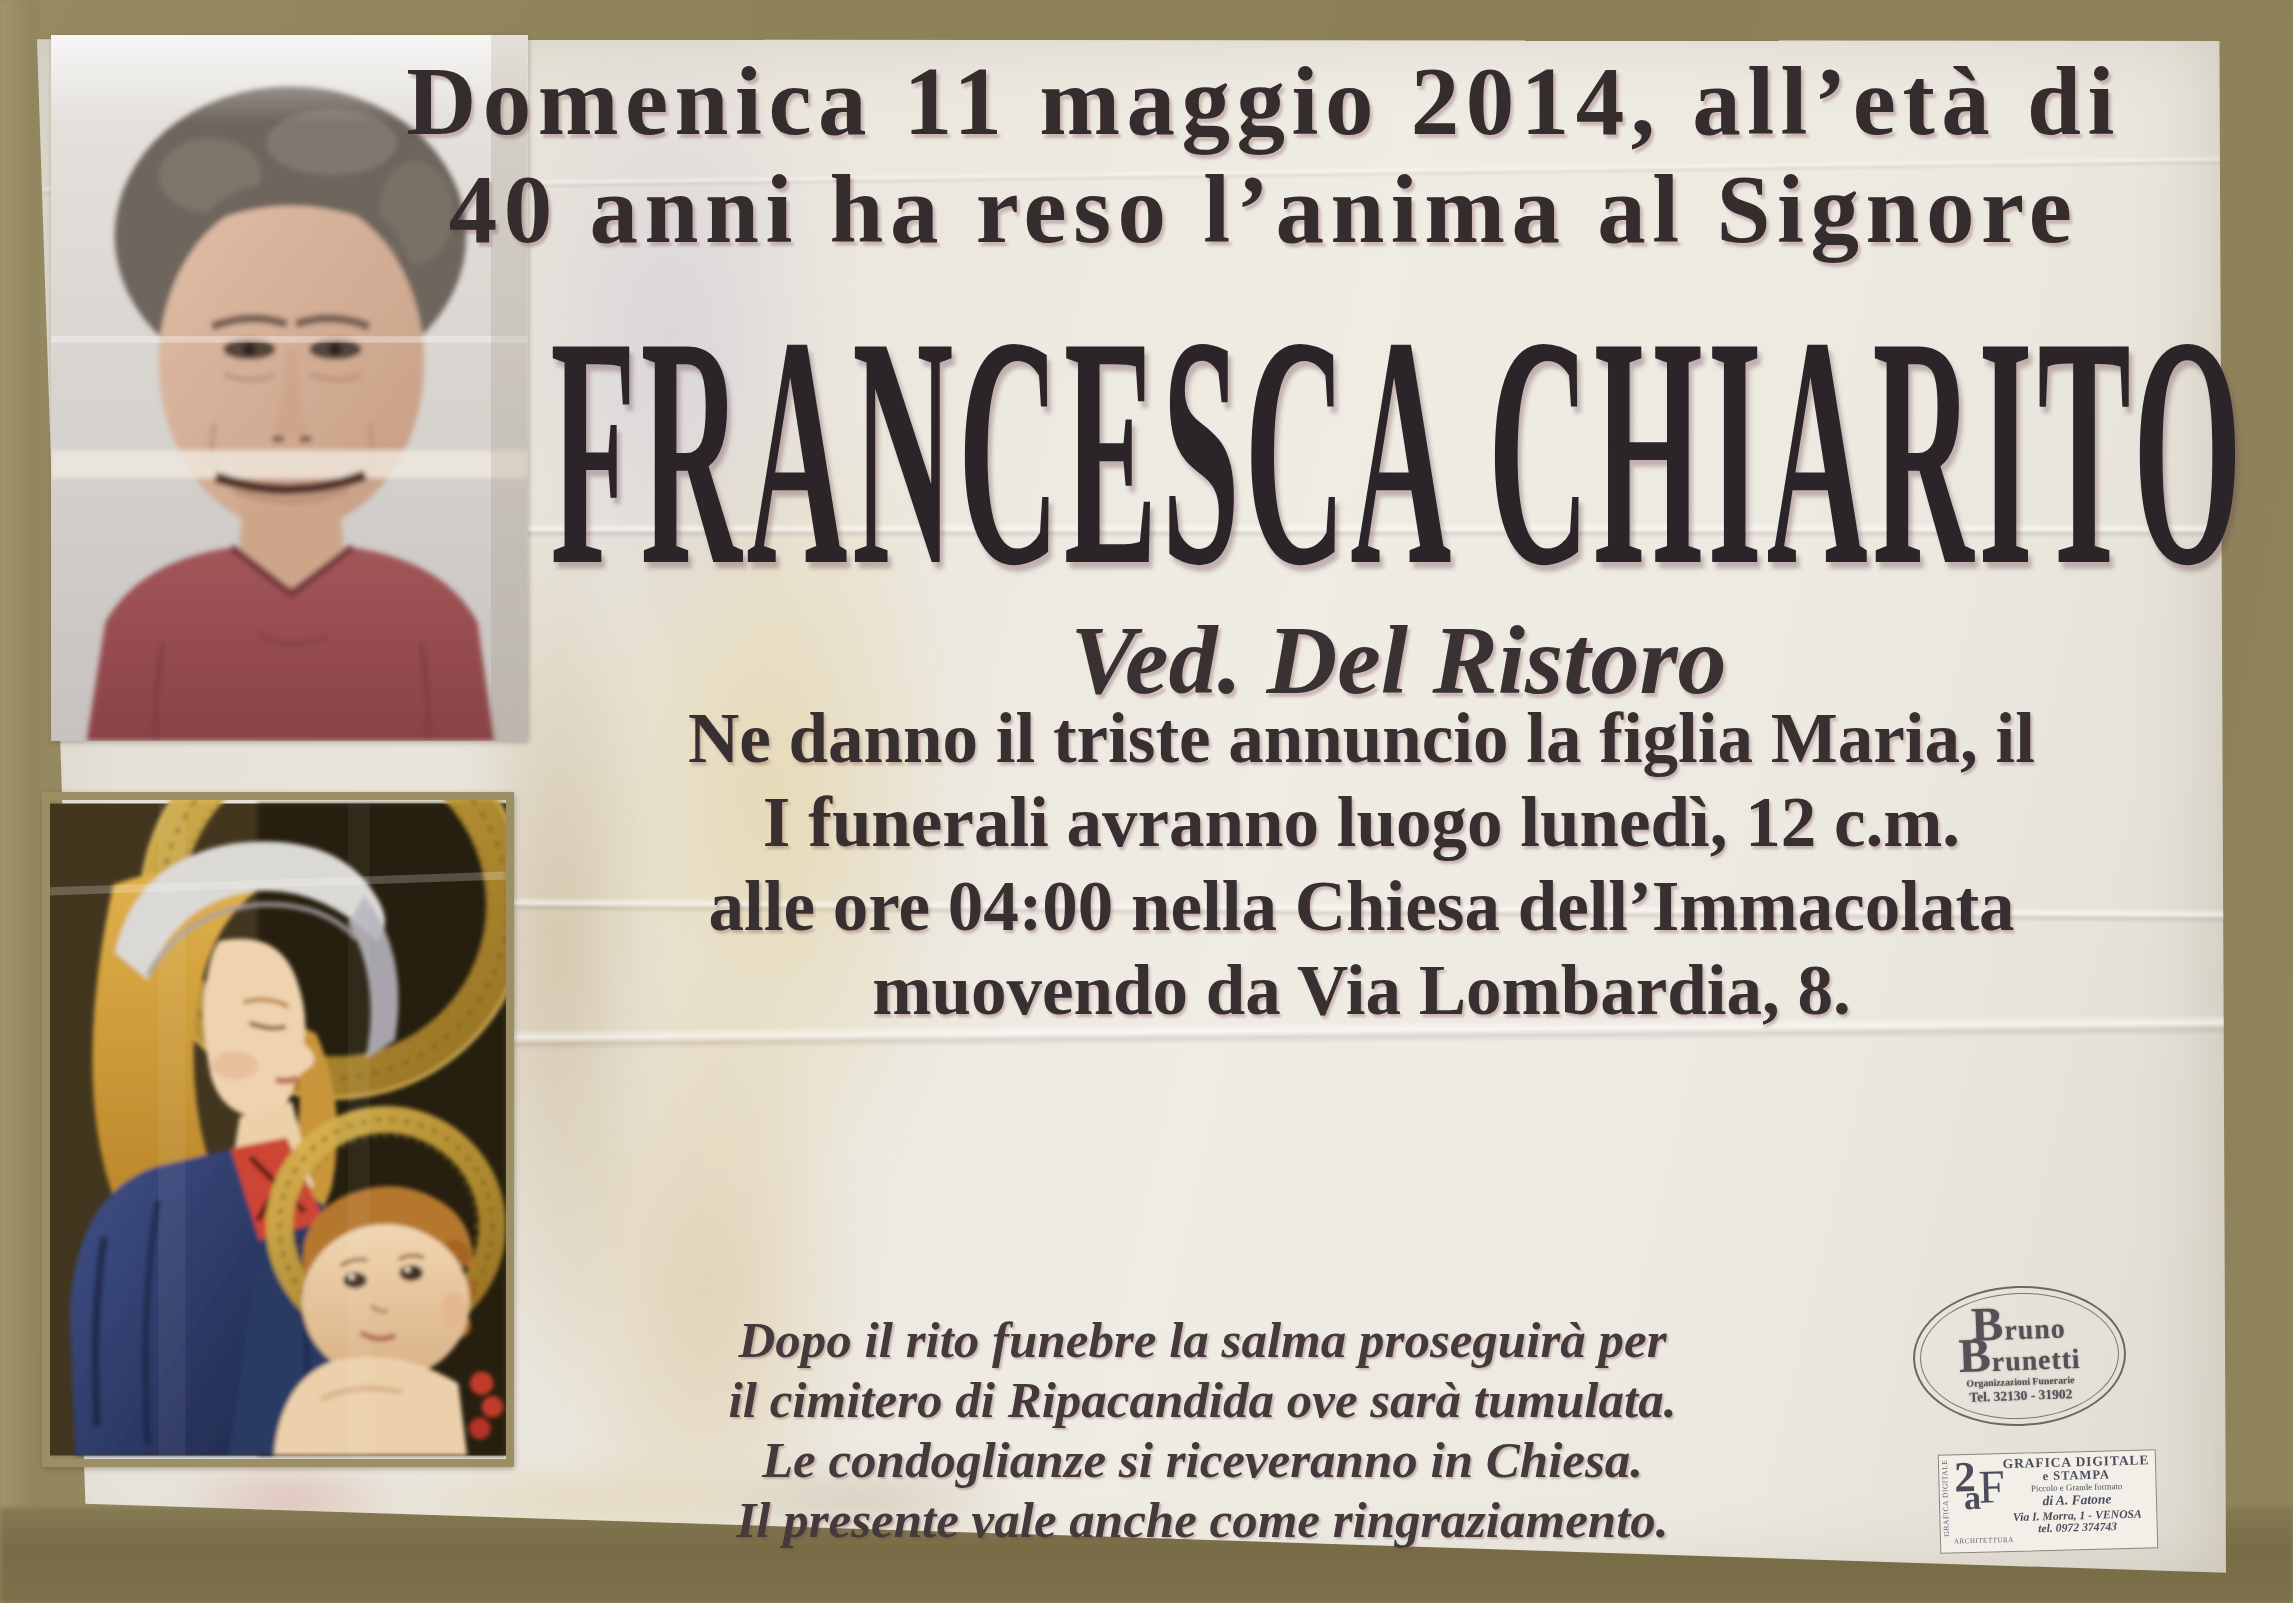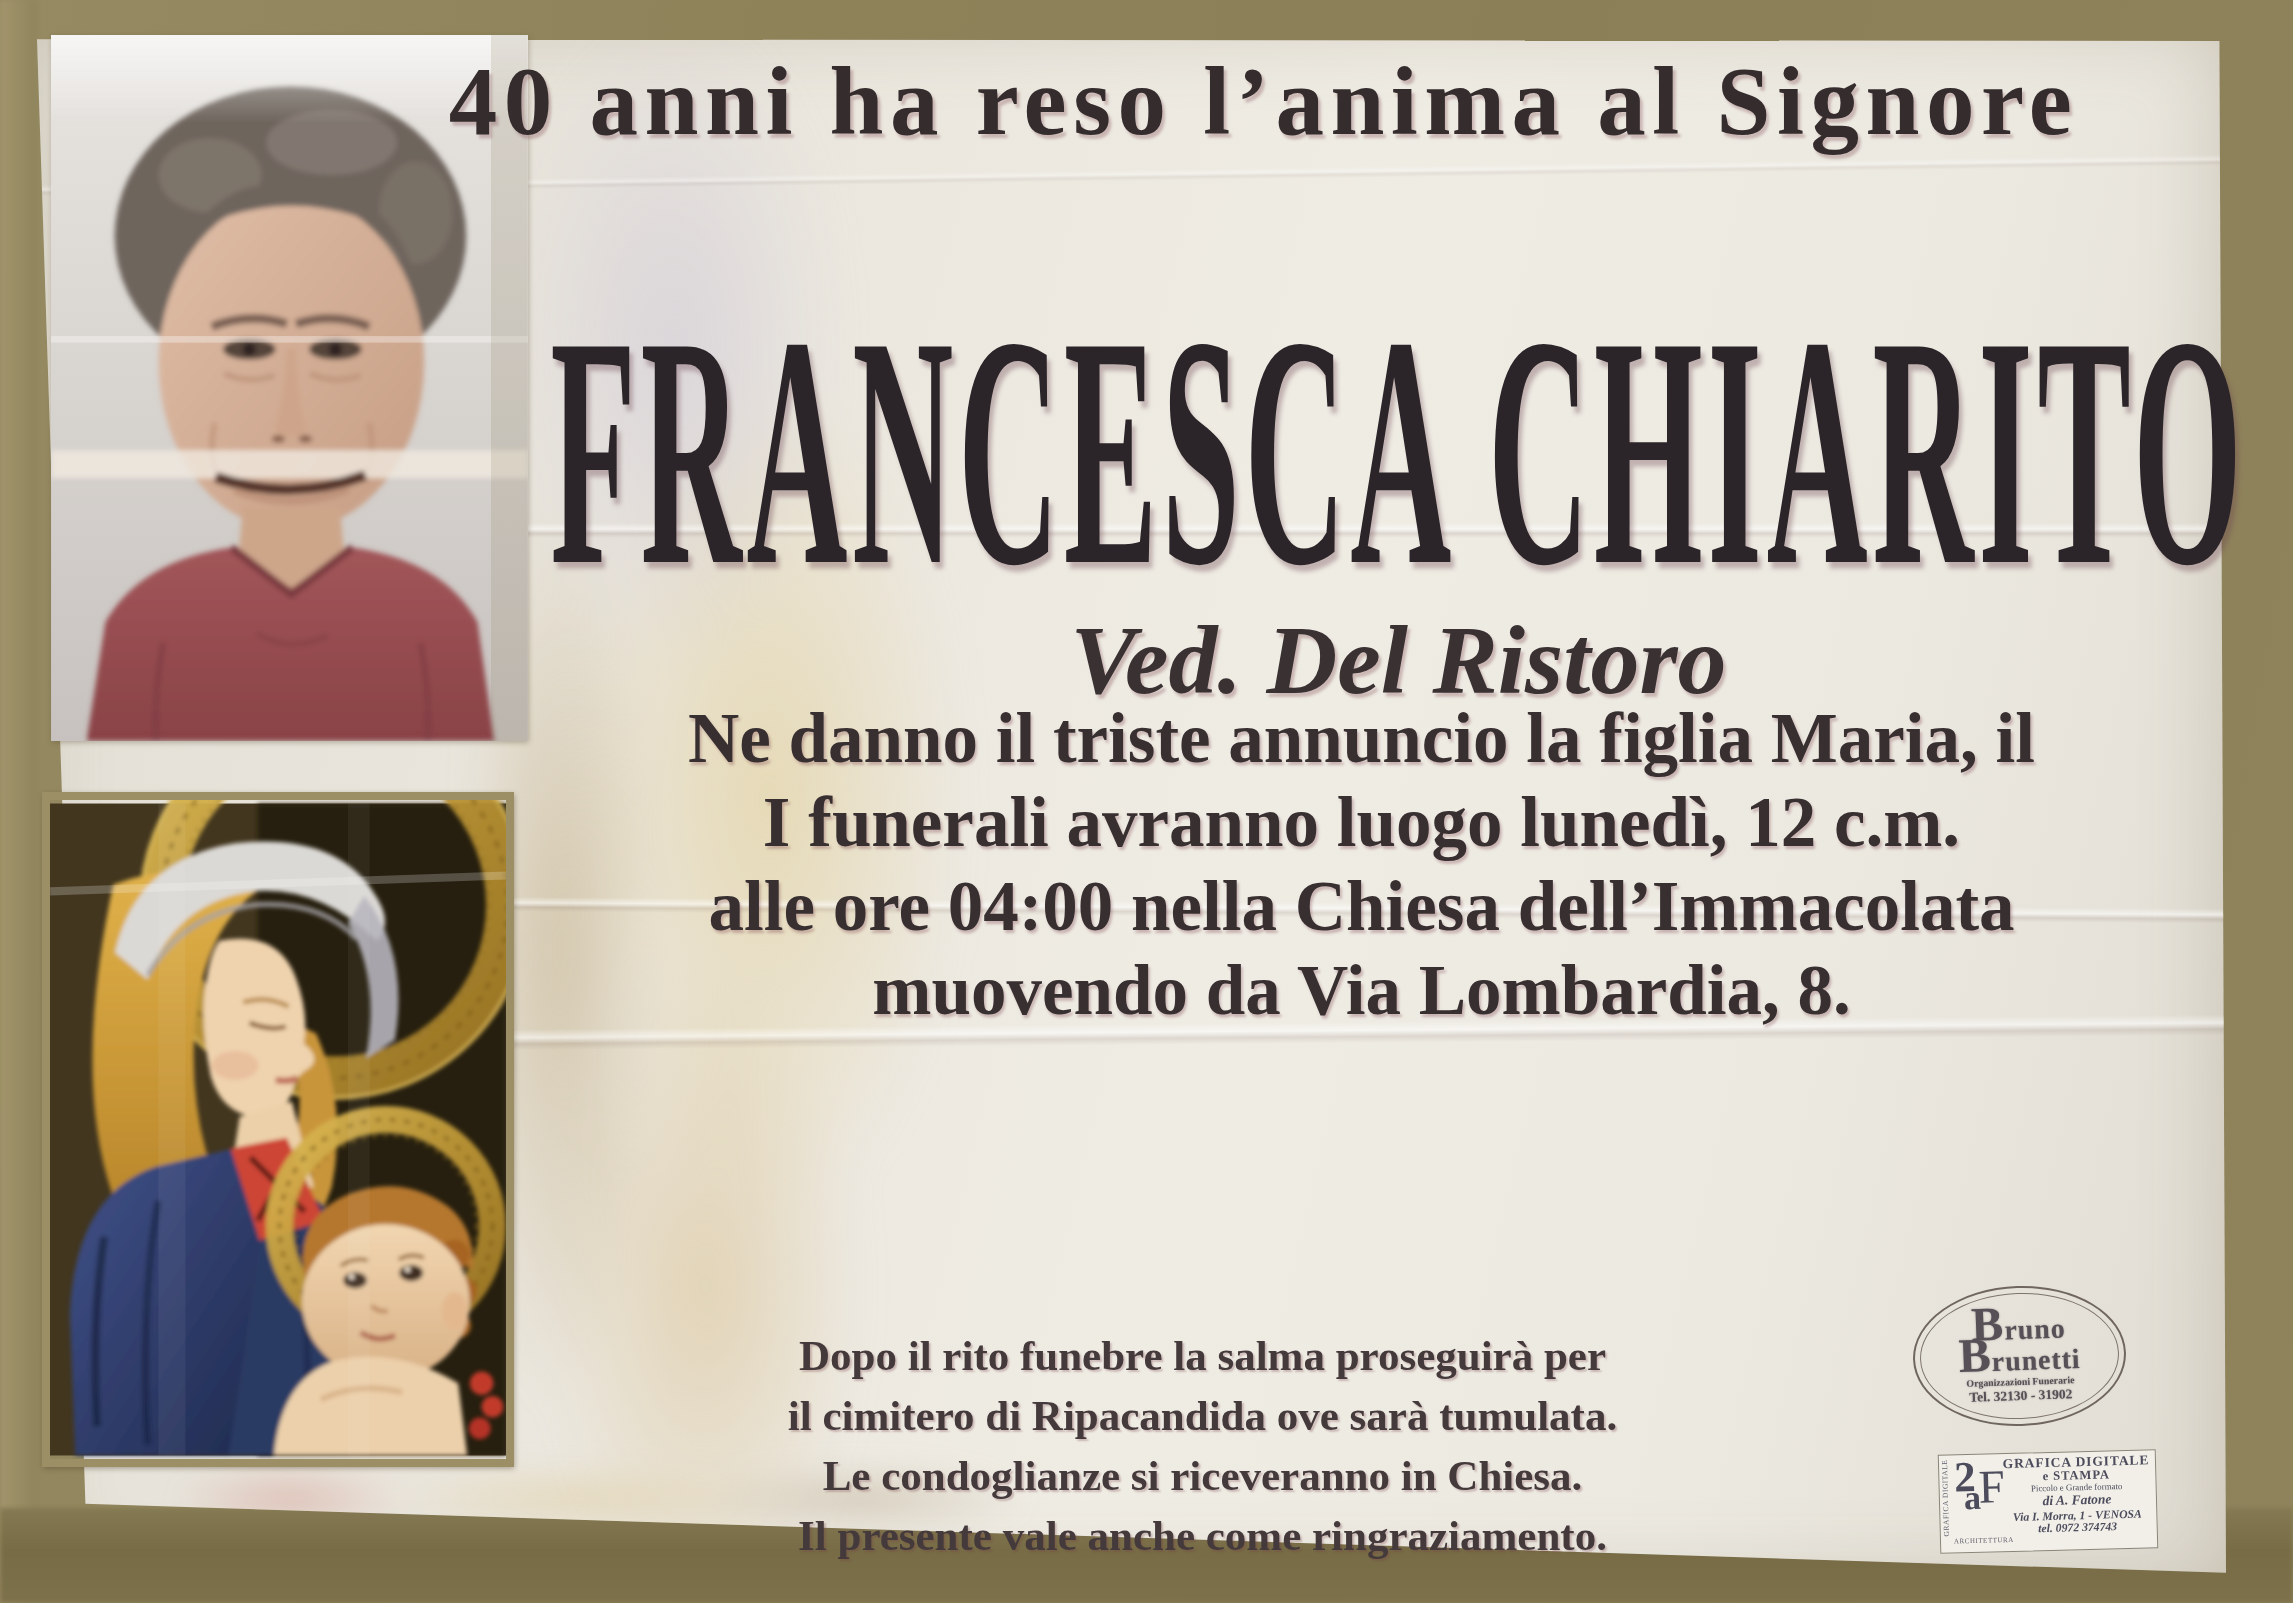--- a/index.html
+++ b/index.html
@@ -44,22 +44,22 @@
   .hdr{position:absolute;top:48px;left:0;width:100%;font-weight:bold;font-size:97px;line-height:108px;
     letter-spacing:6.5px;transform:translateX(-51px);color:#352c2e;
     text-shadow:2.8px 3.7px 2.8px rgba(120,60,70,.3);}
   .bigname{position:absolute;top:287px;left:0;width:100%;font-weight:bold;font-size:140px;line-height:140px;
     letter-spacing:4.7px;color:#2b2529;transform:translateX(84px) scaleY(2.35);transform-origin:top center;
     text-shadow:3.7px 2.8px 2.8px rgba(110,70,80,.35);white-space:nowrap;}
   .ved{position:absolute;top:604px;left:0;width:100%;font-weight:bold;font-style:italic;font-size:98px;
     transform:translateX(84px);color:#3a3133;text-shadow:2.8px 3.7px 2.8px rgba(120,60,70,.3);}
   .mainlines{position:absolute;top:696px;left:0;width:100%;font-weight:bold;font-size:71px;line-height:84px;
     transform:translateX(47px);color:#382f31;text-shadow:1.9px 2.8px 2.8px rgba(120,60,70,.32);}
-  .closing{position:absolute;top:1310px;left:0;width:100%;font-weight:bold;font-size:43px;
-    line-height:60px;transform:translateX(-112px);color:#443a3c;text-shadow:1.9px 1.9px 1.9px rgba(120,60,70,.3);margin-top:16px;}
+  .closing{position:absolute;top:1310px;left:0;width:100%;font-weight:bold;font-style:italic;font-size:51px;
+    line-height:60px;transform:translateX(-112px);color:#443a3c;text-shadow:1.9px 1.9px 1.9px rgba(120,60,70,.3);}
   
   .logo{position:absolute;left:1913px;top:1286px;width:209px;height:136px;border:2.8px solid #6f6660;
     border-radius:50%;transform:rotate(-2deg);color:#575056;
     text-shadow:0 0 1.9px rgba(90,80,90,.6);}
   .logo-inner{position:absolute;left:4.7px;top:4.7px;right:4.7px;bottom:4.7px;border:0.9px solid #7d746d;border-radius:50%;
     display:flex;flex-direction:column;justify-content:center;align-items:center;padding-top:1.9px;}
   .logo-name{font-weight:bold;font-size:28px;line-height:24px;letter-spacing:0.9px;}
   .logo-name::first-letter{font-size:48px;}
   .logo-sub{font-weight:bold;font-size:9.8px;line-height:12px;margin-top:2.8px;}
   .logo-tel{font-weight:bold;font-size:13.5px;line-height:15px;}
@@ -233,20 +233,21 @@
         <circle cx="476" cy="692" r="12" fill="#b53326"></circle>
       </g>
       <rect x="0" y="84" width="505" height="9" fill="#ffffff" opacity=".22" transform="rotate(-2 252 88)"></rect>
       <rect x="120" y="0" width="30" height="722" fill="#ffffff" opacity=".06"></rect>
       <rect x="330" y="0" width="24" height="722" fill="#ffffff" opacity=".05"></rect>
     </svg>
   </div>
 
   <div class="textcol">
     <div class="hdr">
+      <div>Domenica 11 maggio 2014, all’età di</div>
       <div>40 anni ha reso l’anima al Signore</div>
     </div>
     <div class="bigname">FRANCESCA CHIARITO</div>
     <div class="ved">Ved. Del Ristoro</div>
     <div class="mainlines">
         <div class="main-line">Ne danno il triste annuncio la figlia Maria, il</div>
         <div class="main-line">I funerali avranno luogo lunedì, 12 c.m.</div>
         <div class="main-line">alle ore 04:00 nella Chiesa dell’Immacolata</div>
         <div class="main-line">muovendo da Via Lombardia, 8.</div>
       </div>

